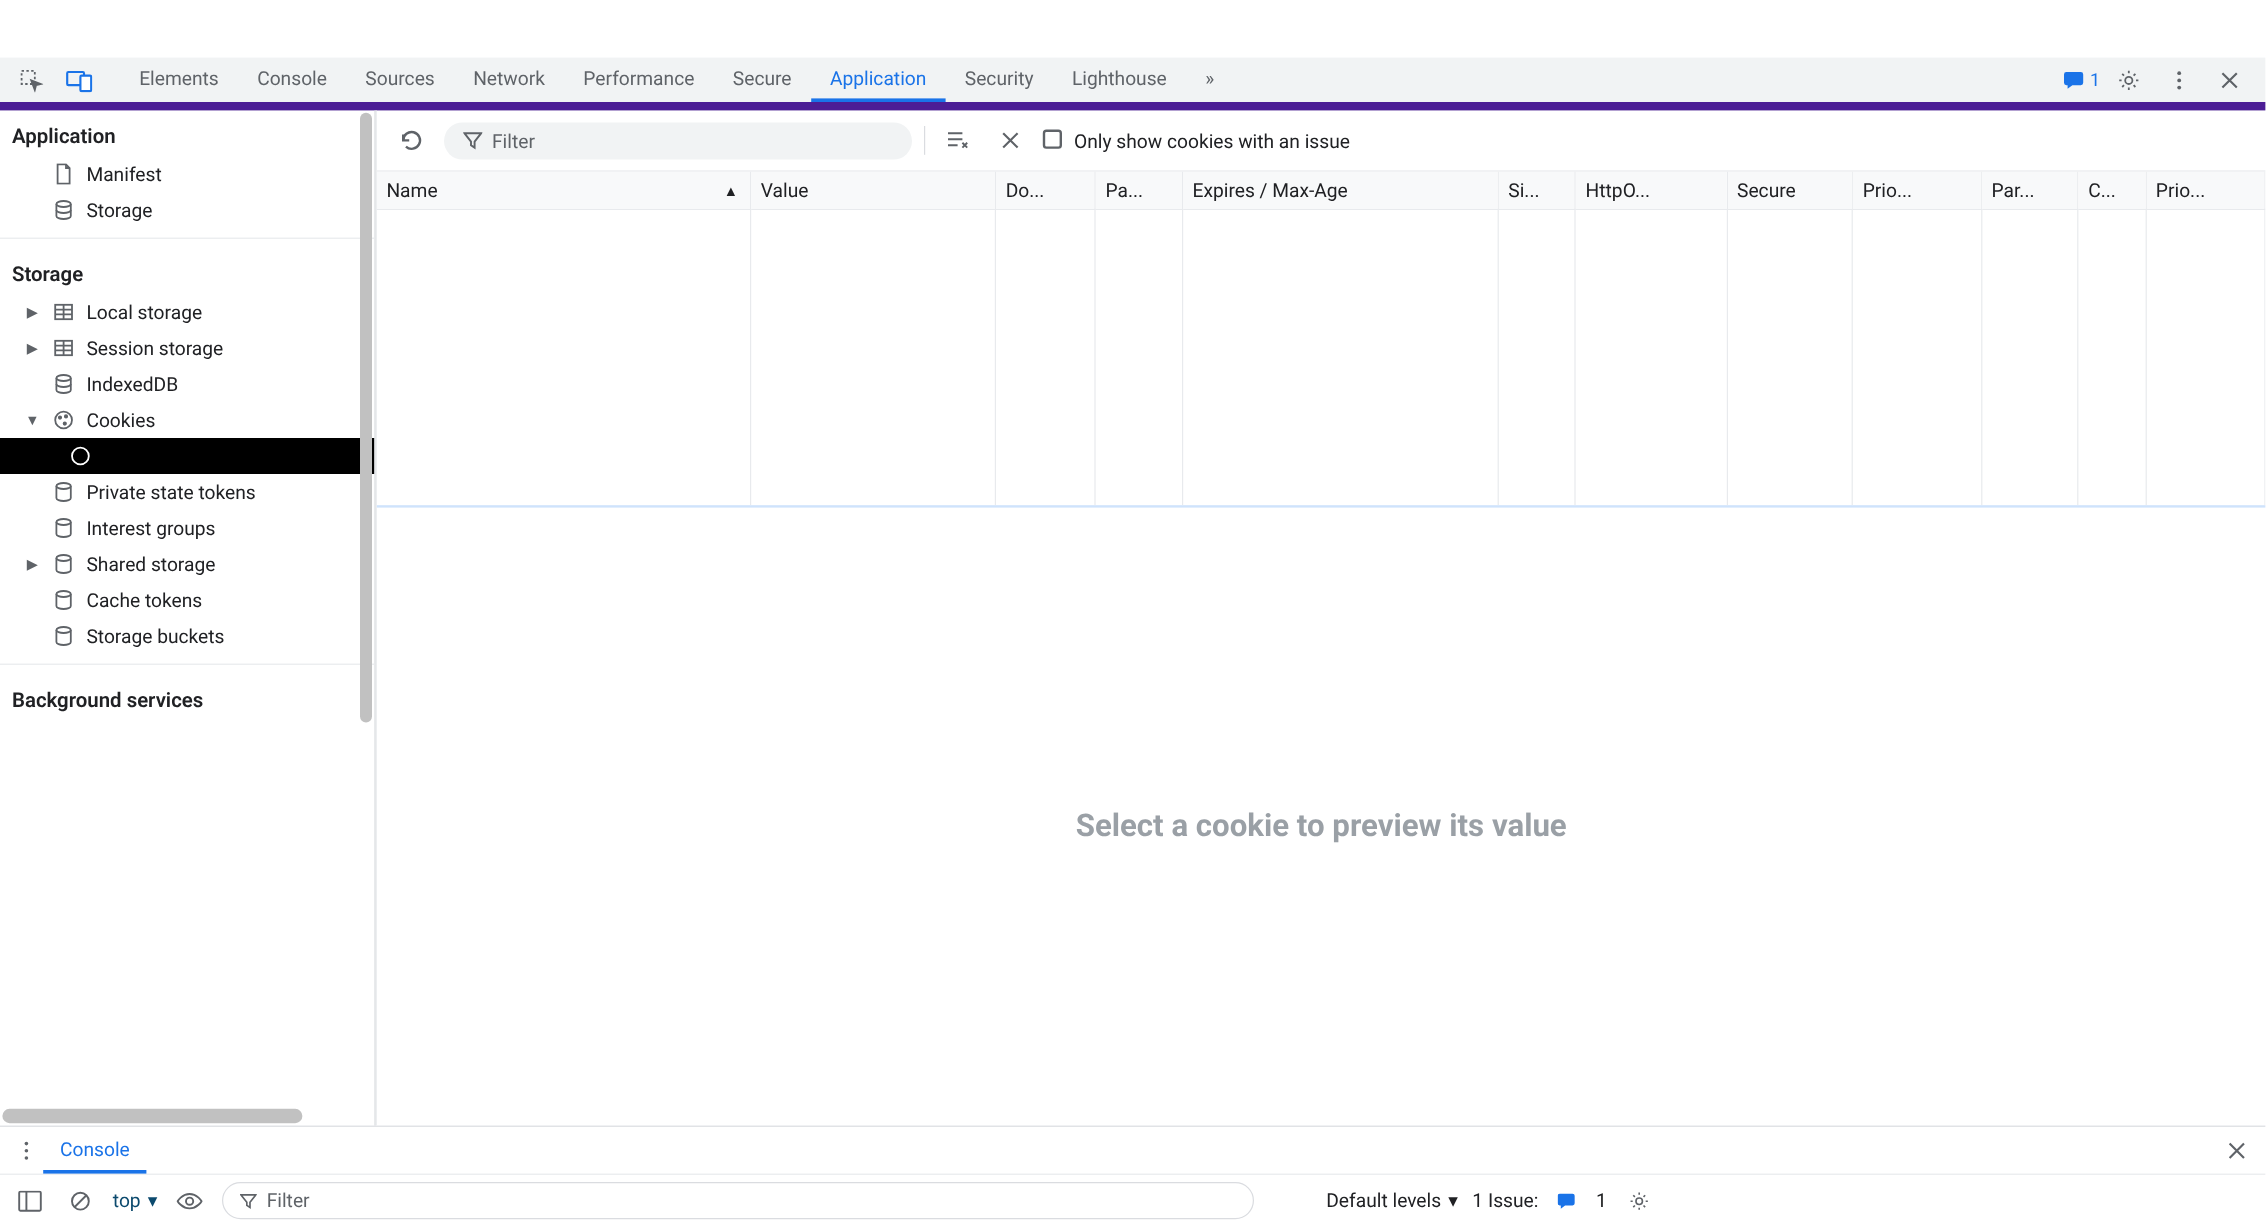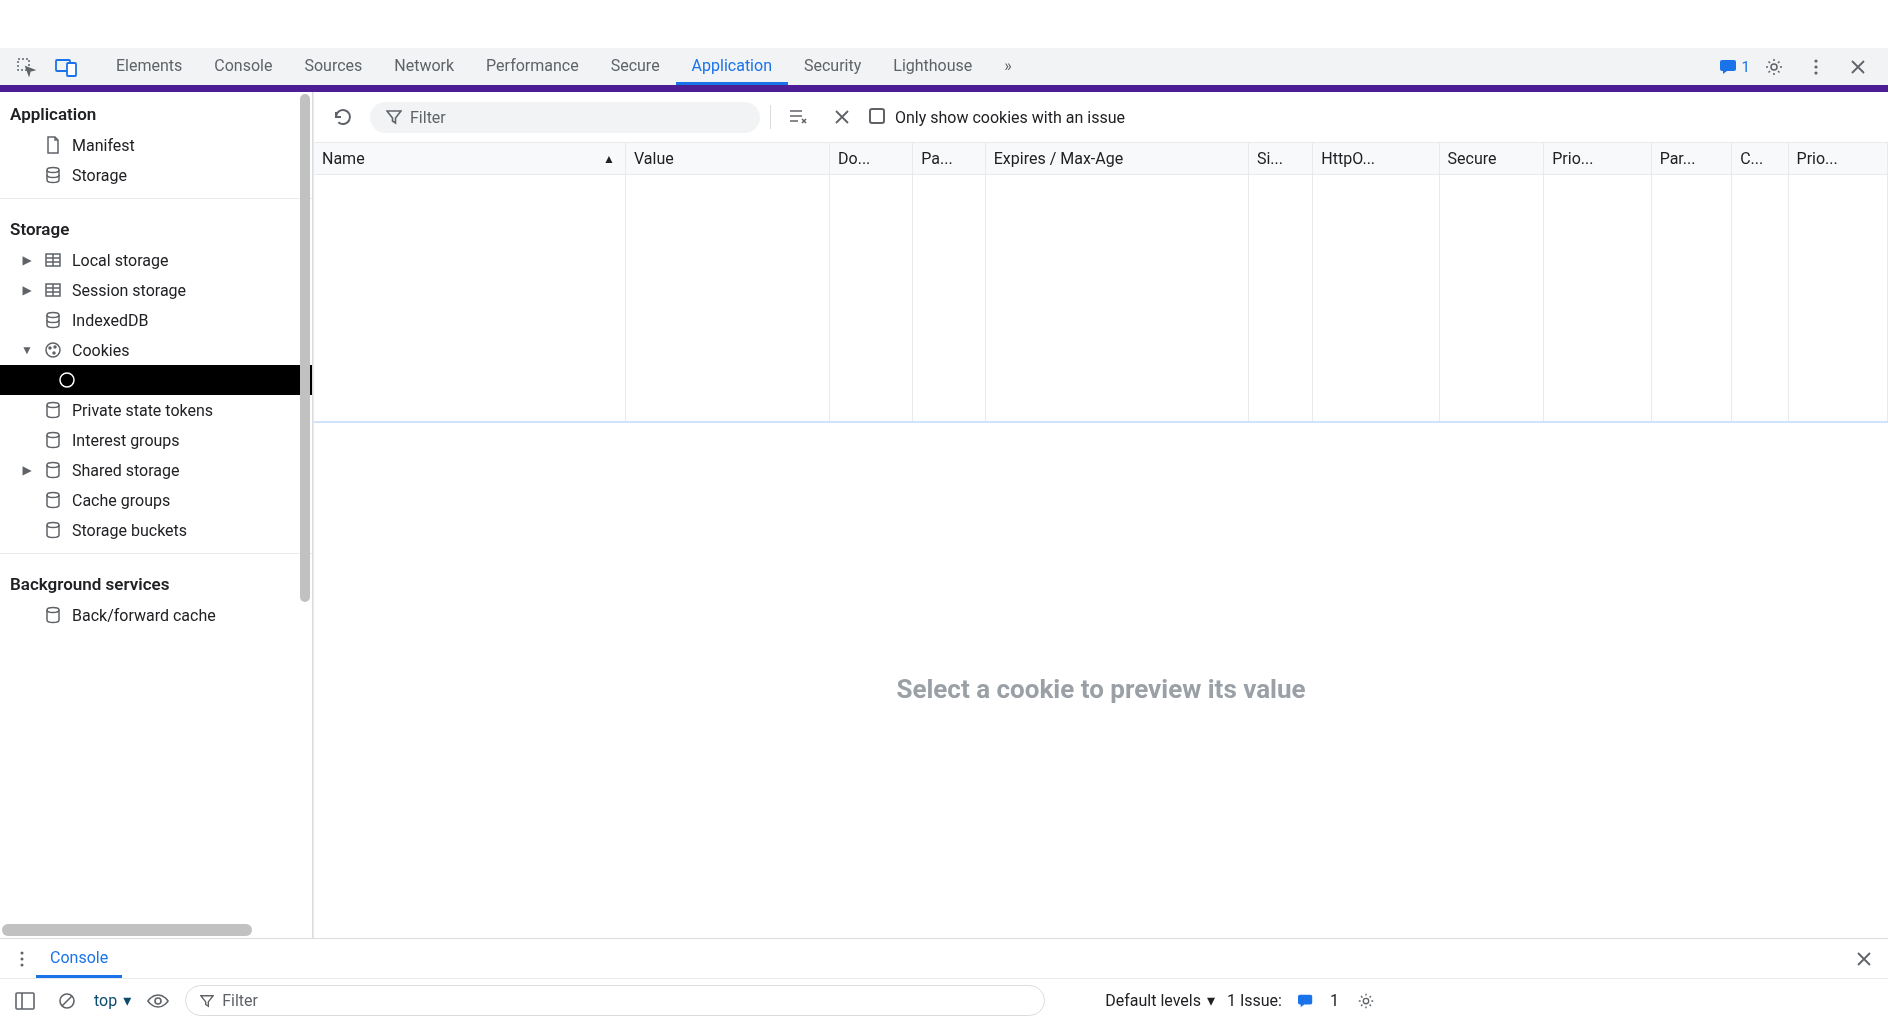--- a/index.html
+++ b/index.html
@@ -234,46 +234,36 @@
       <span>Shared storage</span>
     </div>
     <div class="item">
       <span class="no-arrow"></span>
       <span class="icon">
           <svg width="18" height="18" viewBox="0 0 18 18" fill="none" stroke="#5f6368" stroke-width="1.5">
             <ellipse cx="9" cy="4" rx="6" ry="2.5"></ellipse>
             <path d="M3 4v10c0 1.4 2.7 2.5 6 2.5s6-1.1 6-2.5V4"></path>
           </svg>
         </span>
-      <span>Cache groups</span>
+      <span>Cache tokens</span>
     </div>
     <div class="item">
       <span class="no-arrow"></span>
       <span class="icon">
           <svg width="18" height="18" viewBox="0 0 18 18" fill="none" stroke="#5f6368" stroke-width="1.5">
             <ellipse cx="9" cy="4" rx="6" ry="2.5"></ellipse>
             <path d="M3 4v10c0 1.4 2.7 2.5 6 2.5s6-1.1 6-2.5V4"></path>
           </svg>
         </span>
       <span>Storage buckets</span>
     </div>
 
     <div class="divider"></div>
 
     <div class="section-title">Background services</div>
-    <div class="item">
-      <span class="no-arrow"></span>
-      <span class="icon">
-          <svg width="18" height="18" viewBox="0 0 18 18" fill="none" stroke="#5f6368" stroke-width="1.5">
-            <ellipse cx="9" cy="4" rx="6" ry="2.5"></ellipse>
-            <path d="M3 4v10c0 1.4 2.7 2.5 6 2.5s6-1.1 6-2.5V4"></path>
-          </svg>
-        </span>
-      <span>Back/forward cache</span>
-    </div>
 
     <div class="scrollbar-track">
         <div class="scrollbar-thumb"></div>
       </div>
     <div class="hscroll">
         <div class="thumb"></div>
       </div>
   </div>
 
   <div class="content">

